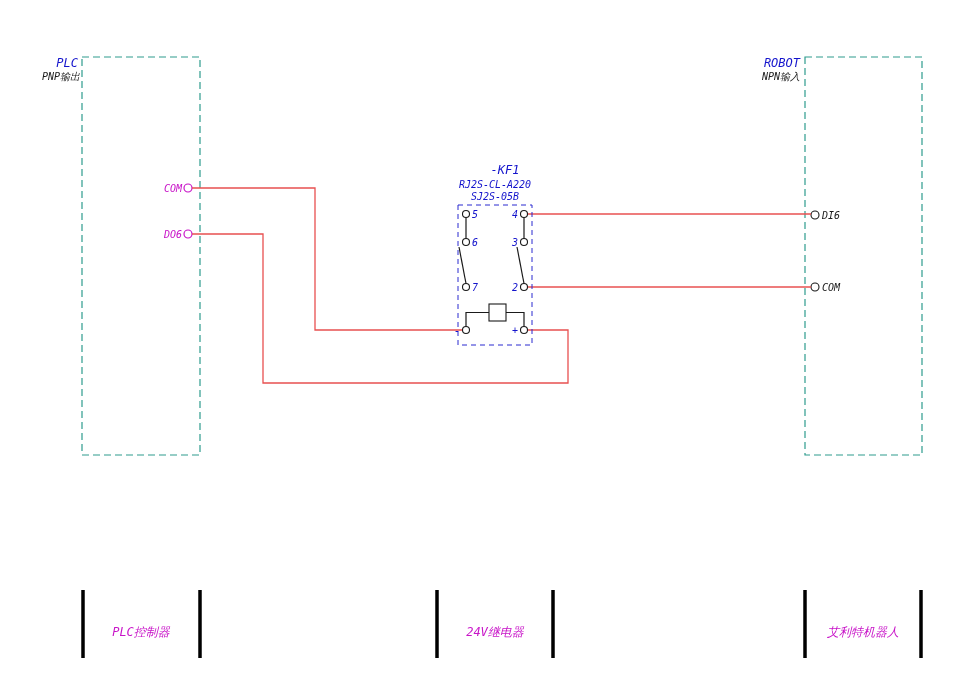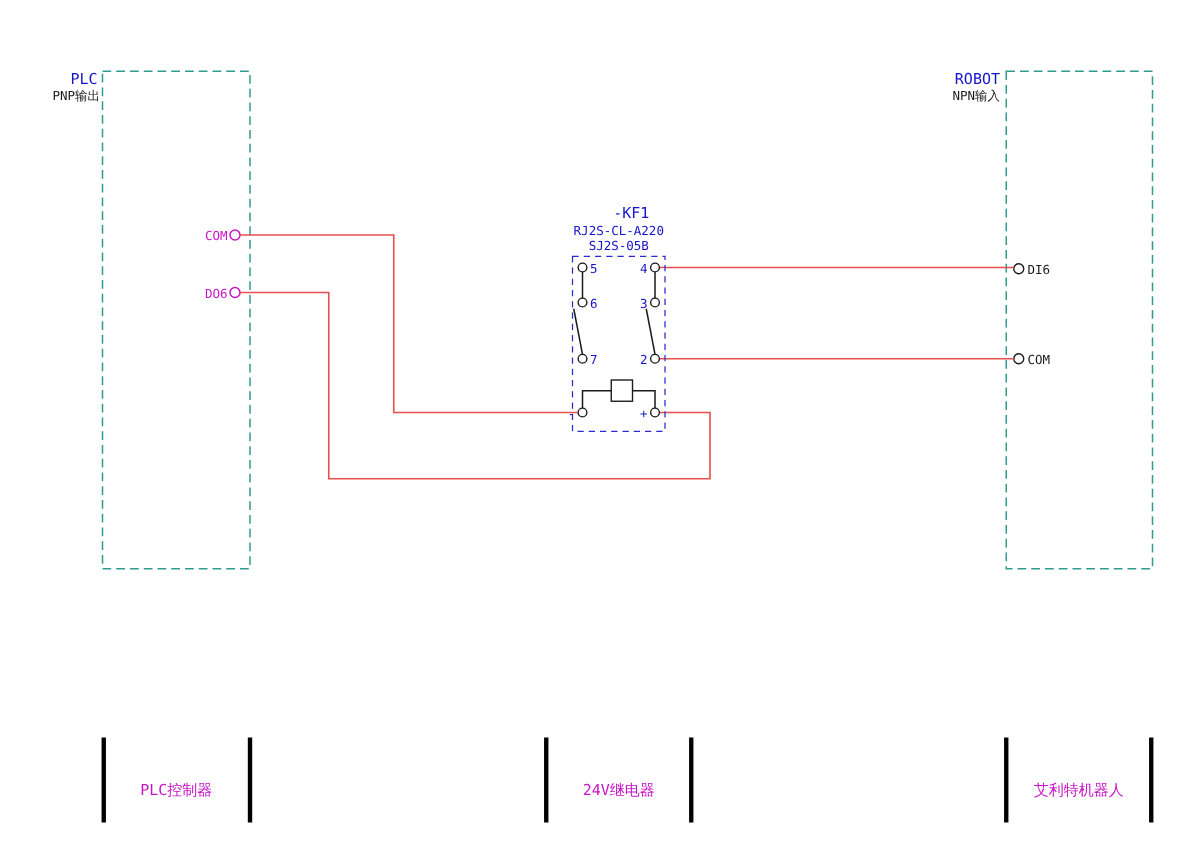--- a/index.html
+++ b/index.html
@@ -1,16 +1,16 @@
 <!DOCTYPE html>
 <html><head>
 <meta charset="utf-8">
 <style>
   html,body{margin:0;padding:0;background:#ffffff;}
-  .stage{position:relative;width:956px;height:676px;background:#ffffff;overflow:hidden;}
+  .stage{position:relative;width:956px;height:676px;background:#ffffff;overflow:hidden;font-style:italic;}
   svg{display:block;}
   text{font-family:"DejaVu Sans Mono","Liberation Mono",monospace;}
   .t12{font-size:12px;}
   .t10{font-size:10px;}
   .t-blue{fill:#1414cc;}
   .t-magenta{fill:#c814c8;}
   .t-black{fill:#1a1a1a;}
   .box-teal{fill:none;stroke:#2e9c8e;stroke-width:1.2;stroke-dasharray:7 4;}
   .box-blue{fill:none;stroke:#2a2ad0;stroke-width:1;stroke-dasharray:5 4;}
   .wire{fill:none;stroke:#e85050;stroke-width:1.3;}

